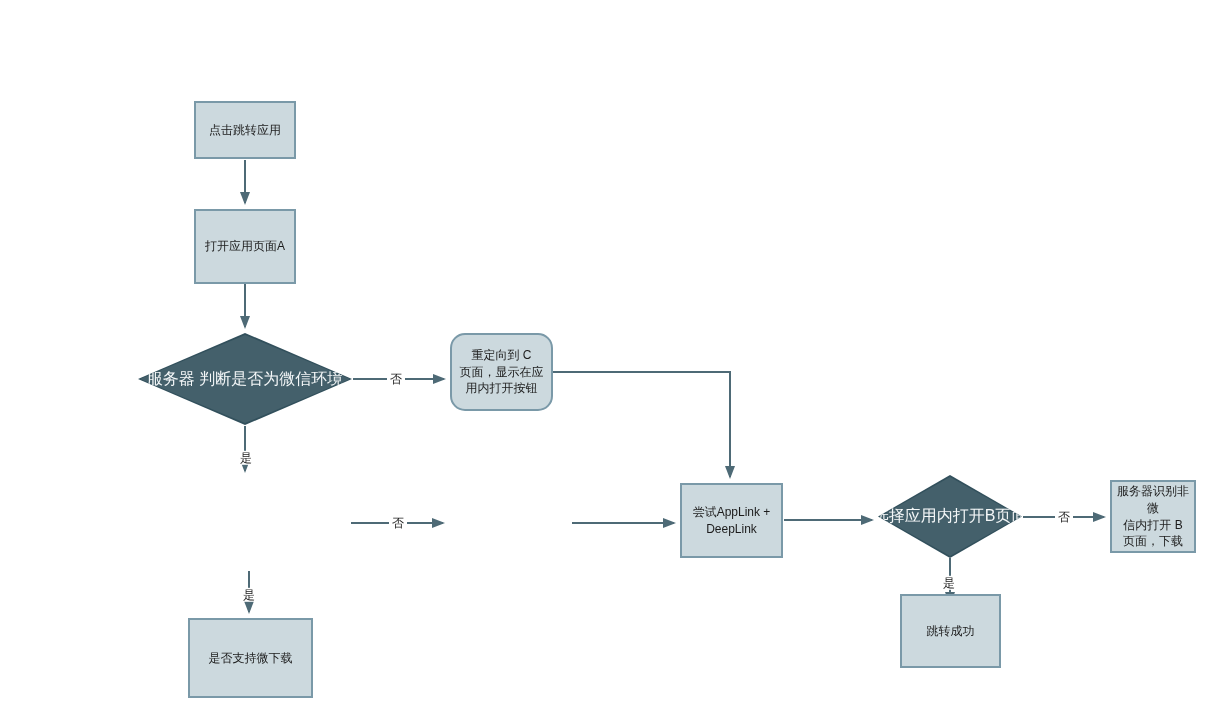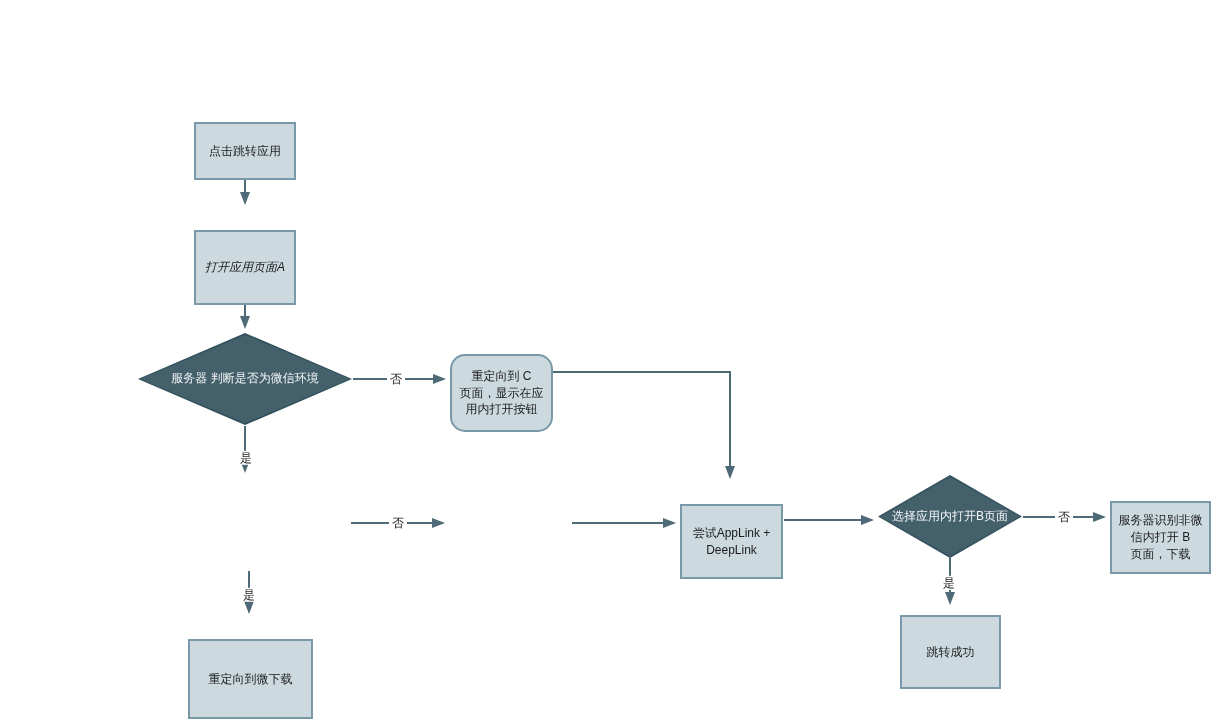--- a/index.html
+++ b/index.html
@@ -30,41 +30,40 @@
     border: 2px solid #7a99a8;
     display: flex;
     align-items: center;
     justify-content: center;
     text-align: center;
     font-size: 12px;
     line-height: 1.4;
     color: #1c1c1c;
     white-space: pre-line;
     padding: 2px;
-    margin-top: 21px;
   }
   .diamond {
     position: absolute;
     display: flex;
     align-items: center;
     justify-content: center;
     text-align: center;
     clip-path: polygon(50% 0%, 100% 50%, 50% 100%, 0% 50%);
     background: #32505c;
   }
   .diamond-fill {
     position: absolute;
     inset: 2px;
     clip-path: polygon(50% 0%, 100% 50%, 50% 100%, 0% 50%);
     background: #44606b;
   }
   .diamond-label {
     position: relative;
     z-index: 1;
-    font-size: 12px;
+    font-size: 16px;
     color: #f4f7f8;
     line-height: 1.3;
     white-space: nowrap;
   }
   .edge-label {
     position: absolute;
     transform: translate(-50%, -50%);
     background: #ffffff;
     color: #1c1c1c;
     font-size: 12px;
@@ -93,37 +92,37 @@
       <line x1="572" y1="523" x2="674" y2="523" marker-end="url(#arrowhead)"></line>
       <polyline points="553,372 730,372 730,477" marker-end="url(#arrowhead)"></polyline>
       <line x1="784" y1="520" x2="872" y2="520" marker-end="url(#arrowhead)"></line>
       <line x1="1023" y1="517" x2="1104" y2="517" marker-end="url(#arrowhead)"></line>
       <line x1="950" y1="558" x2="950" y2="603" marker-end="url(#arrowhead)"></line>
     </g>
   </svg>
 
   <div class="node" style="left:194px; top:101px; width:102px; height:58px;">点击跳转应用</div>
 
-  <div class="node" style="left:194px; top:209px; width:102px; height:75px;font-style:italic;">打开应用页面A</div>
+  <div class="node" style="left:194px; top:209px; width:102px; height:75px;">打开应用页面A</div>
 
   <div class="node" style="left:450px; top:333px; width:103px; height:78px;border-radius:15px;">重定向到 C
 页面，显示在应
 用内打开按钮</div>
 
 
   <div class="node" style="left:680px; top:483px; width:103px; height:75px;">尝试AppLink +
 DeepLink</div>
 
-  <div class="node" style="left:1110px; top:480px; width:101px; height:73px;">服务器识别非微
+  <div class="node" style="left:1110px; top:480px; width:86px; height:73px;">服务器识别非微
 信内打开 B
 页面，下载</div>
 
   <div class="node" style="left:900px; top:594px; width:101px; height:74px;">跳转成功</div>
 
-  <div class="node" style="left:188px; top:618px; width:125px; height:80px;">重定向到微下载</div>
+  <div class="node" style="left:188px; top:618px; width:125px; height:80px;">是否支持微下载</div>
 
   <div class="diamond" style="left:138px; top:333px; width:214px; height:92px;">
     <div class="diamond-fill"></div>
     <span class="diamond-label">服务器 判断是否为微信环境</span>
   </div>
 
 
   <div class="diamond" style="left:878px; top:475px; width:144px; height:83px;text-align:right;">
     <div class="diamond-fill"></div>
     <span class="diamond-label">选择应用内打开B页面</span>

